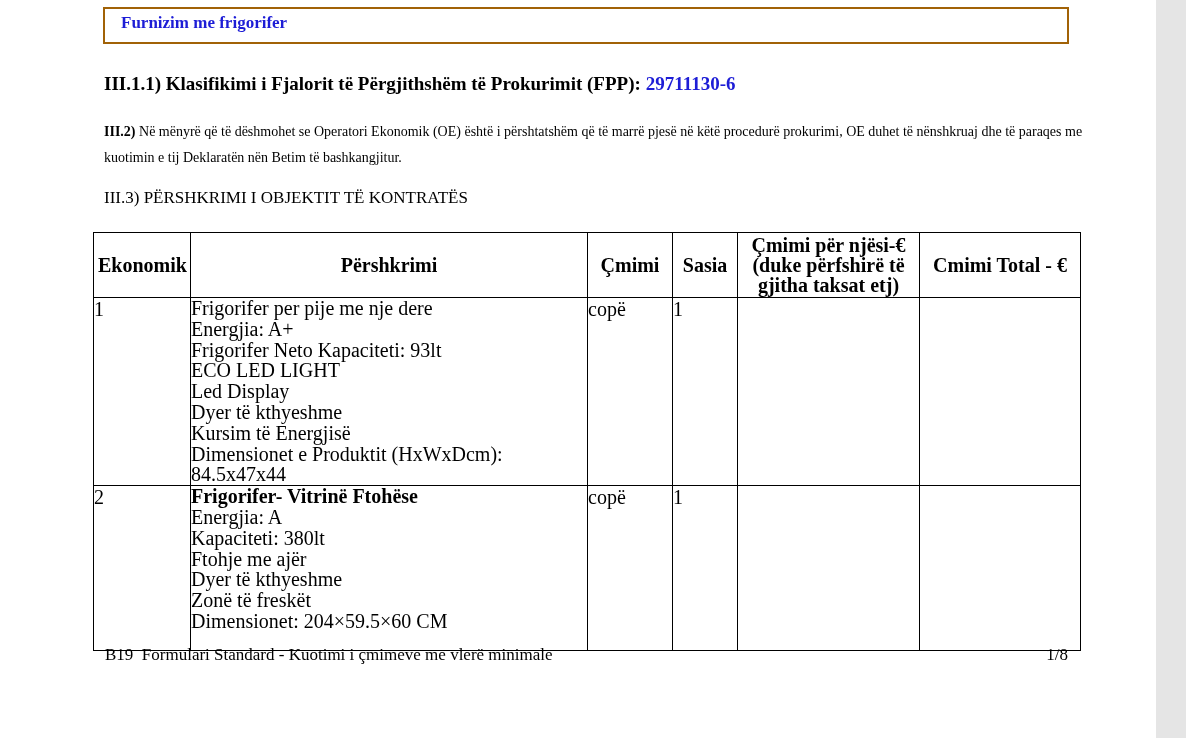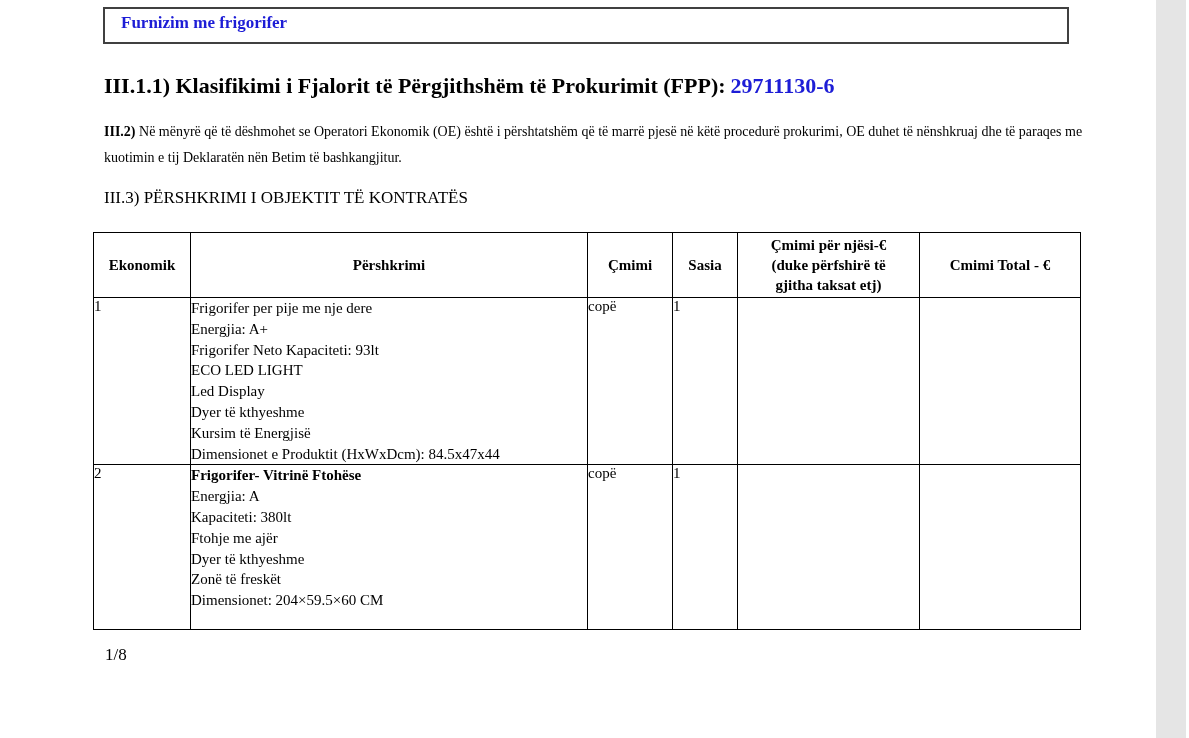--- a/index.html
+++ b/index.html
@@ -7,46 +7,46 @@
     width:1189px; height:738px; position:relative; overflow:hidden;
     background:#ffffff; color:#000;
     font-family:"Liberation Serif", serif;
   }
   .right-gutter {
     position:absolute; left:1156px; top:0; width:30px; height:738px;
     background:#e5e5e5;
   }
   .title-box {
     position:absolute; left:103px; top:7px; width:966px; height:37px;
-    border:2px solid #404040; box-sizing:border-box;
+    border:2px solid #a16207; box-sizing:border-box;
   }
   .title-box .title-text {
     display:block; margin:4px 0 0 16px;
     font-size:17px; font-weight:bold; color:#1d1dd6;
   }
   .s311 {
     position:absolute; left:104px; top:73px;
-    font-size:22px; font-weight:bold; white-space:pre;
+    font-size:19px; font-weight:bold; white-space:pre;
   }
   .s311 .code { color:#1d1dd6; margin-left:5px; }
   .s32 {
     position:absolute; left:104px; top:119px; width:1002px;
     font-size:14px; line-height:26px;
   }
   .s32 .lbl { font-weight:bold; }
   .s33 {
     position:absolute; left:104px; top:188px;
     font-size:17px; font-weight:normal;
   }
   table.items {
     position:absolute; left:93px; top:232px; width:987px;
     border-collapse:collapse; table-layout:fixed;
   }
   table.items th, table.items td {
-    border:1px solid #000; font-size:15px; padding:0;
+    border:1px solid #000; font-size:20px; padding:0;
   }
   table.items th {
     font-weight:bold; text-align:center; vertical-align:middle;
     line-height:20px; padding:2px 4px; white-space:pre-line;
   }
   thead tr { height:61px; }
   tr.row-item-1 { height:167px; }
   tr.row-item-2 { height:165px; }
   td { vertical-align:top; }
   td.art  { padding:5px 6px 0 10px; }
@@ -133,14 +133,15 @@
       </td>
       <td class="unit">copë</td>
       <td class="qty">1</td>
       <td></td>
       <td></td>
     </tr>
   </tbody>
 </table>
 
 <div class="footer">
+  <span class="footer-left">B19  Formulari Standard - Kuotimi i çmimeve me vlerë minimale</span>
   <span class="footer-right">1/8</span>
 </div>
 
 </body></html>

